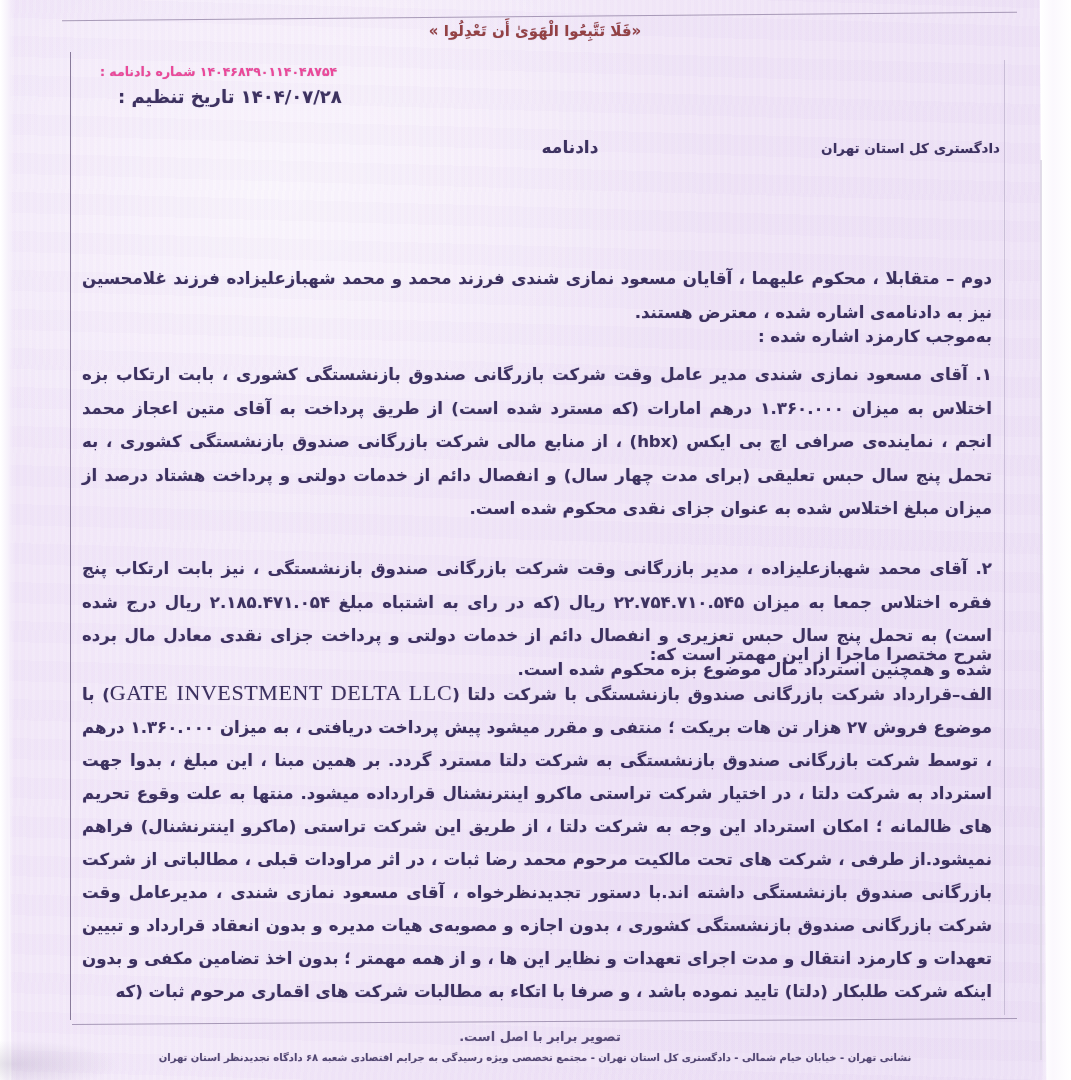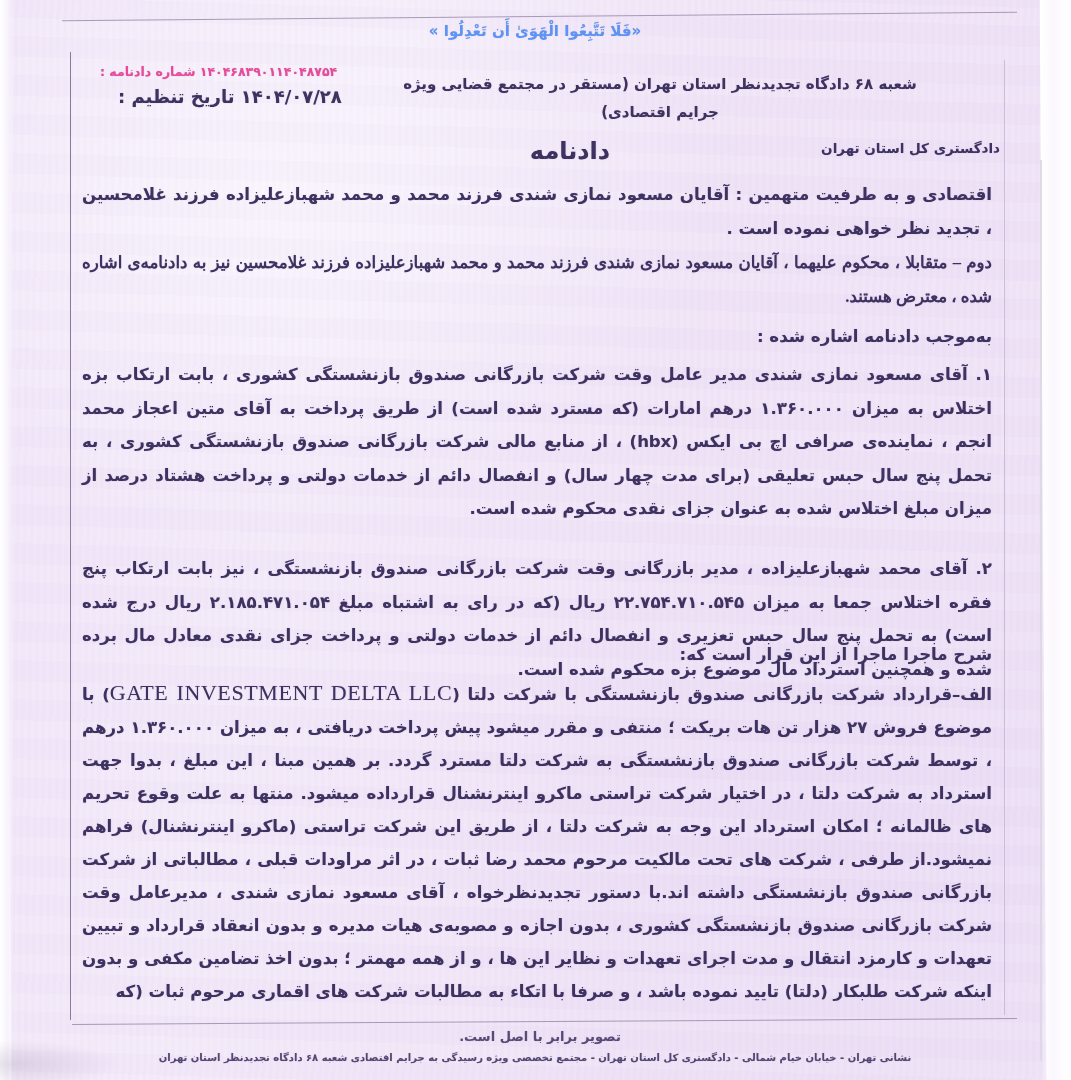--- a/index.html
+++ b/index.html
@@ -121,21 +121,21 @@
     filter: blur(0.22px);
     text-shadow: 0 0 1.1px rgba(90,70,130,0.35);
   }
 
   .verse {
     left: 300px; top: 22px;
     width: 470px;
     font-size: 15px;
     text-align: center;
     text-align-last: center;
-    color: #3b82f6;
+    color: #7f1d1d;
     opacity: .82;
     letter-spacing: .5px;
   }
 
   .meta-num {
     left: 100px; top: 64px;
     width: 300px;
     font-size: 12.5px;
     text-align: left;
     text-align-last: left;
@@ -161,21 +161,21 @@
   .org {
     left: 760px; top: 140px;
     width: 240px;
     font-size: 13.5px;
     text-align: center;
     text-align-last: right;
   }
   .doc-title {
     left: 470px; top: 137px;
     width: 200px;
-    font-size: 24px;
+    font-size: 17px;
     text-align: center;
     text-align-last: center;
     letter-spacing: 0px;
   }
 
   
   .p {
     font-size: 16.6px;
     line-height: 33.5px;
     width: 910px;
@@ -244,37 +244,35 @@
     <div class="txt meta-num">
       <span>۱۴۰۴۶۸۳۹۰۱۱۴۰۴۸۷۵۴</span>
       <span>شماره دادنامه :</span>
     </div>
 
     <div class="txt meta-date">
       <span>۱۴۰۴/۰۷/۲۸</span>
       <span>تاریخ تنظیم :</span>
     </div>
 
-    <div class="txt branch">شعبه ۶۸ دادگاه تجدیدنظر استان تهران (مستقر در مجتمع قضایی ویژه جرایم اقتصادی)</div>
 
     <div class="txt org">دادگستری کل استان تهران</div>
 
     <div class="txt doc-title">دادنامه</div>
 
-    <div class="txt p" style="top:178px;">اقتصادی و به طرفیت متهمین : آقایان  مسعود نمازی شندی فرزند محمد و محمد شهبازعلیزاده فرزند غلامحسین ، تجدید نظر خواهی نموده است .</div>
-
-    <div class="txt p" style="top:246px;font-family:Liberation Serif, serif;">دوم – متقابلا ، محکوم علیهما ، آقایان  مسعود نمازی شندی فرزند محمد و محمد شهبازعلیزاده فرزند غلامحسین نیز به دادنامه‌ی اشاره شده ، معترض هستند.</div>
-
-    <div class="txt p rightonly" style="top:320px;">به‌موجب دادنامه اشاره شده :</div>
+
+    <div class="txt p" style="top:262px;">دوم – متقابلا ، محکوم علیهما ، آقایان  مسعود نمازی شندی فرزند محمد و محمد شهبازعلیزاده فرزند غلامحسین نیز به دادنامه‌ی اشاره شده ، معترض هستند.</div>
+
+    <div class="txt p rightonly" style="top:320px;">به‌موجب کارمزد اشاره شده :</div>
 
     <div class="txt p" style="top:358px;">۱. آقای مسعود نمازی شندی مدیر عامل وقت شرکت بازرگانی صندوق بازنشستگی کشوری ، بابت ارتکاب بزه اختلاس به میزان ۱.۳۶۰.۰۰۰ درهم امارات (که مسترد شده است) از طریق پرداخت به آقای متین اعجاز محمد انجم ، نماینده‌ی صرافی اچ بی ایکس (hbx) ، از منابع مالی شرکت بازرگانی صندوق بازنشستگی کشوری ، به تحمل پنج  سال حبس تعلیقی (برای مدت چهار سال) و انفصال دائم از خدمات دولتی و پرداخت هشتاد درصد از میزان مبلغ اختلاس شده به عنوان جزای نقدی محکوم شده است.</div>
 
     <div class="txt p" style="top:504px;margin-top:48px;">۲. آقای محمد شهبازعلیزاده ، مدیر بازرگانی وقت شرکت بازرگانی صندوق بازنشستگی ، نیز بابت ارتکاب پنج فقره اختلاس جمعا به میزان  ۲۲.۷۵۴.۷۱۰.۵۴۵ ریال (که در رای به اشتباه مبلغ ۲.۱۸۵.۴۷۱.۰۵۴ ریال درج شده است) به تحمل پنج  سال حبس تعزیری و انفصال دائم از خدمات دولتی و پرداخت جزای نقدی معادل مال برده شده و همچنین استرداد مال موضوع بزه محکوم شده است.</div>
 
-    <div class="txt p rightonly" style="top:638px;">شرح ماجرا ماجرا از این قرار است که:</div>
+    <div class="txt p rightonly" style="top:638px;">شرح مختصرا ماجرا از این مهمتر است که:</div>
 
     <div class="txt p" style="top:676px; line-height:33px;">
       <b>الف</b><span>–قرارداد شرکت بازرگانی صندوق بازنشستگی  با شرکت دلتا (</span><span class="en">GATE INVESTMENT DELTA LLC</span><span>)  با موضوع فروش ۲۷ هزار تن هات بریکت ؛ منتفی و مقرر میشود پیش پرداخت دریافتی ، به میزان ۱.۳۶۰.۰۰۰ درهم ، توسط شرکت بازرگانی صندوق بازنشستگی به شرکت دلتا مسترد گردد. بر همین مبنا ، این مبلغ ، بدوا جهت استرداد به شرکت دلتا ، در اختیار شرکت تراستی ماکرو اینترنشنال قرارداده میشود. منتها به علت وقوع تحریم های ظالمانه ؛ امکان استرداد این وجه به شرکت دلتا ، از طریق این شرکت تراستی  (ماکرو اینترنشنال) فراهم نمیشود.از طرفی ، شرکت های تحت مالکیت مرحوم محمد رضا ثبات ، در اثر مراودات  قبلی ، مطالباتی از شرکت بازرگانی صندوق بازنشستگی داشته اند.با دستور تجدیدنظرخواه ، آقای مسعود نمازی شندی ، مدیرعامل وقت شرکت بازرگانی صندوق بازنشستگی کشوری ، بدون اجازه و مصوبه‌ی هیات مدیره و بدون  انعقاد قرارداد و تبیین تعهدات و کارمزد انتقال و مدت اجرای تعهدات و نظایر این ها ، و از همه مهمتر ؛ بدون اخذ تضامین مکفی و بدون اینکه شرکت طلبکار (دلتا) تایید نموده باشد ، و صرفا با اتکاء به مطالبات شرکت های اقماری مرحوم ثبات  (که</span>
     </div>
 
     <div class="txt foot-certified">تصویر برابر با اصل است.</div>
 
     <div class="txt foot-address">نشانی  تهران - خیابان خیام شمالی - دادگستری کل استان تهران - مجتمع تخصصی ویژه رسیدگی به جرایم اقتصادی شعبه ۶۸ دادگاه تجدیدنظر استان تهران</div>
 
   </div>

